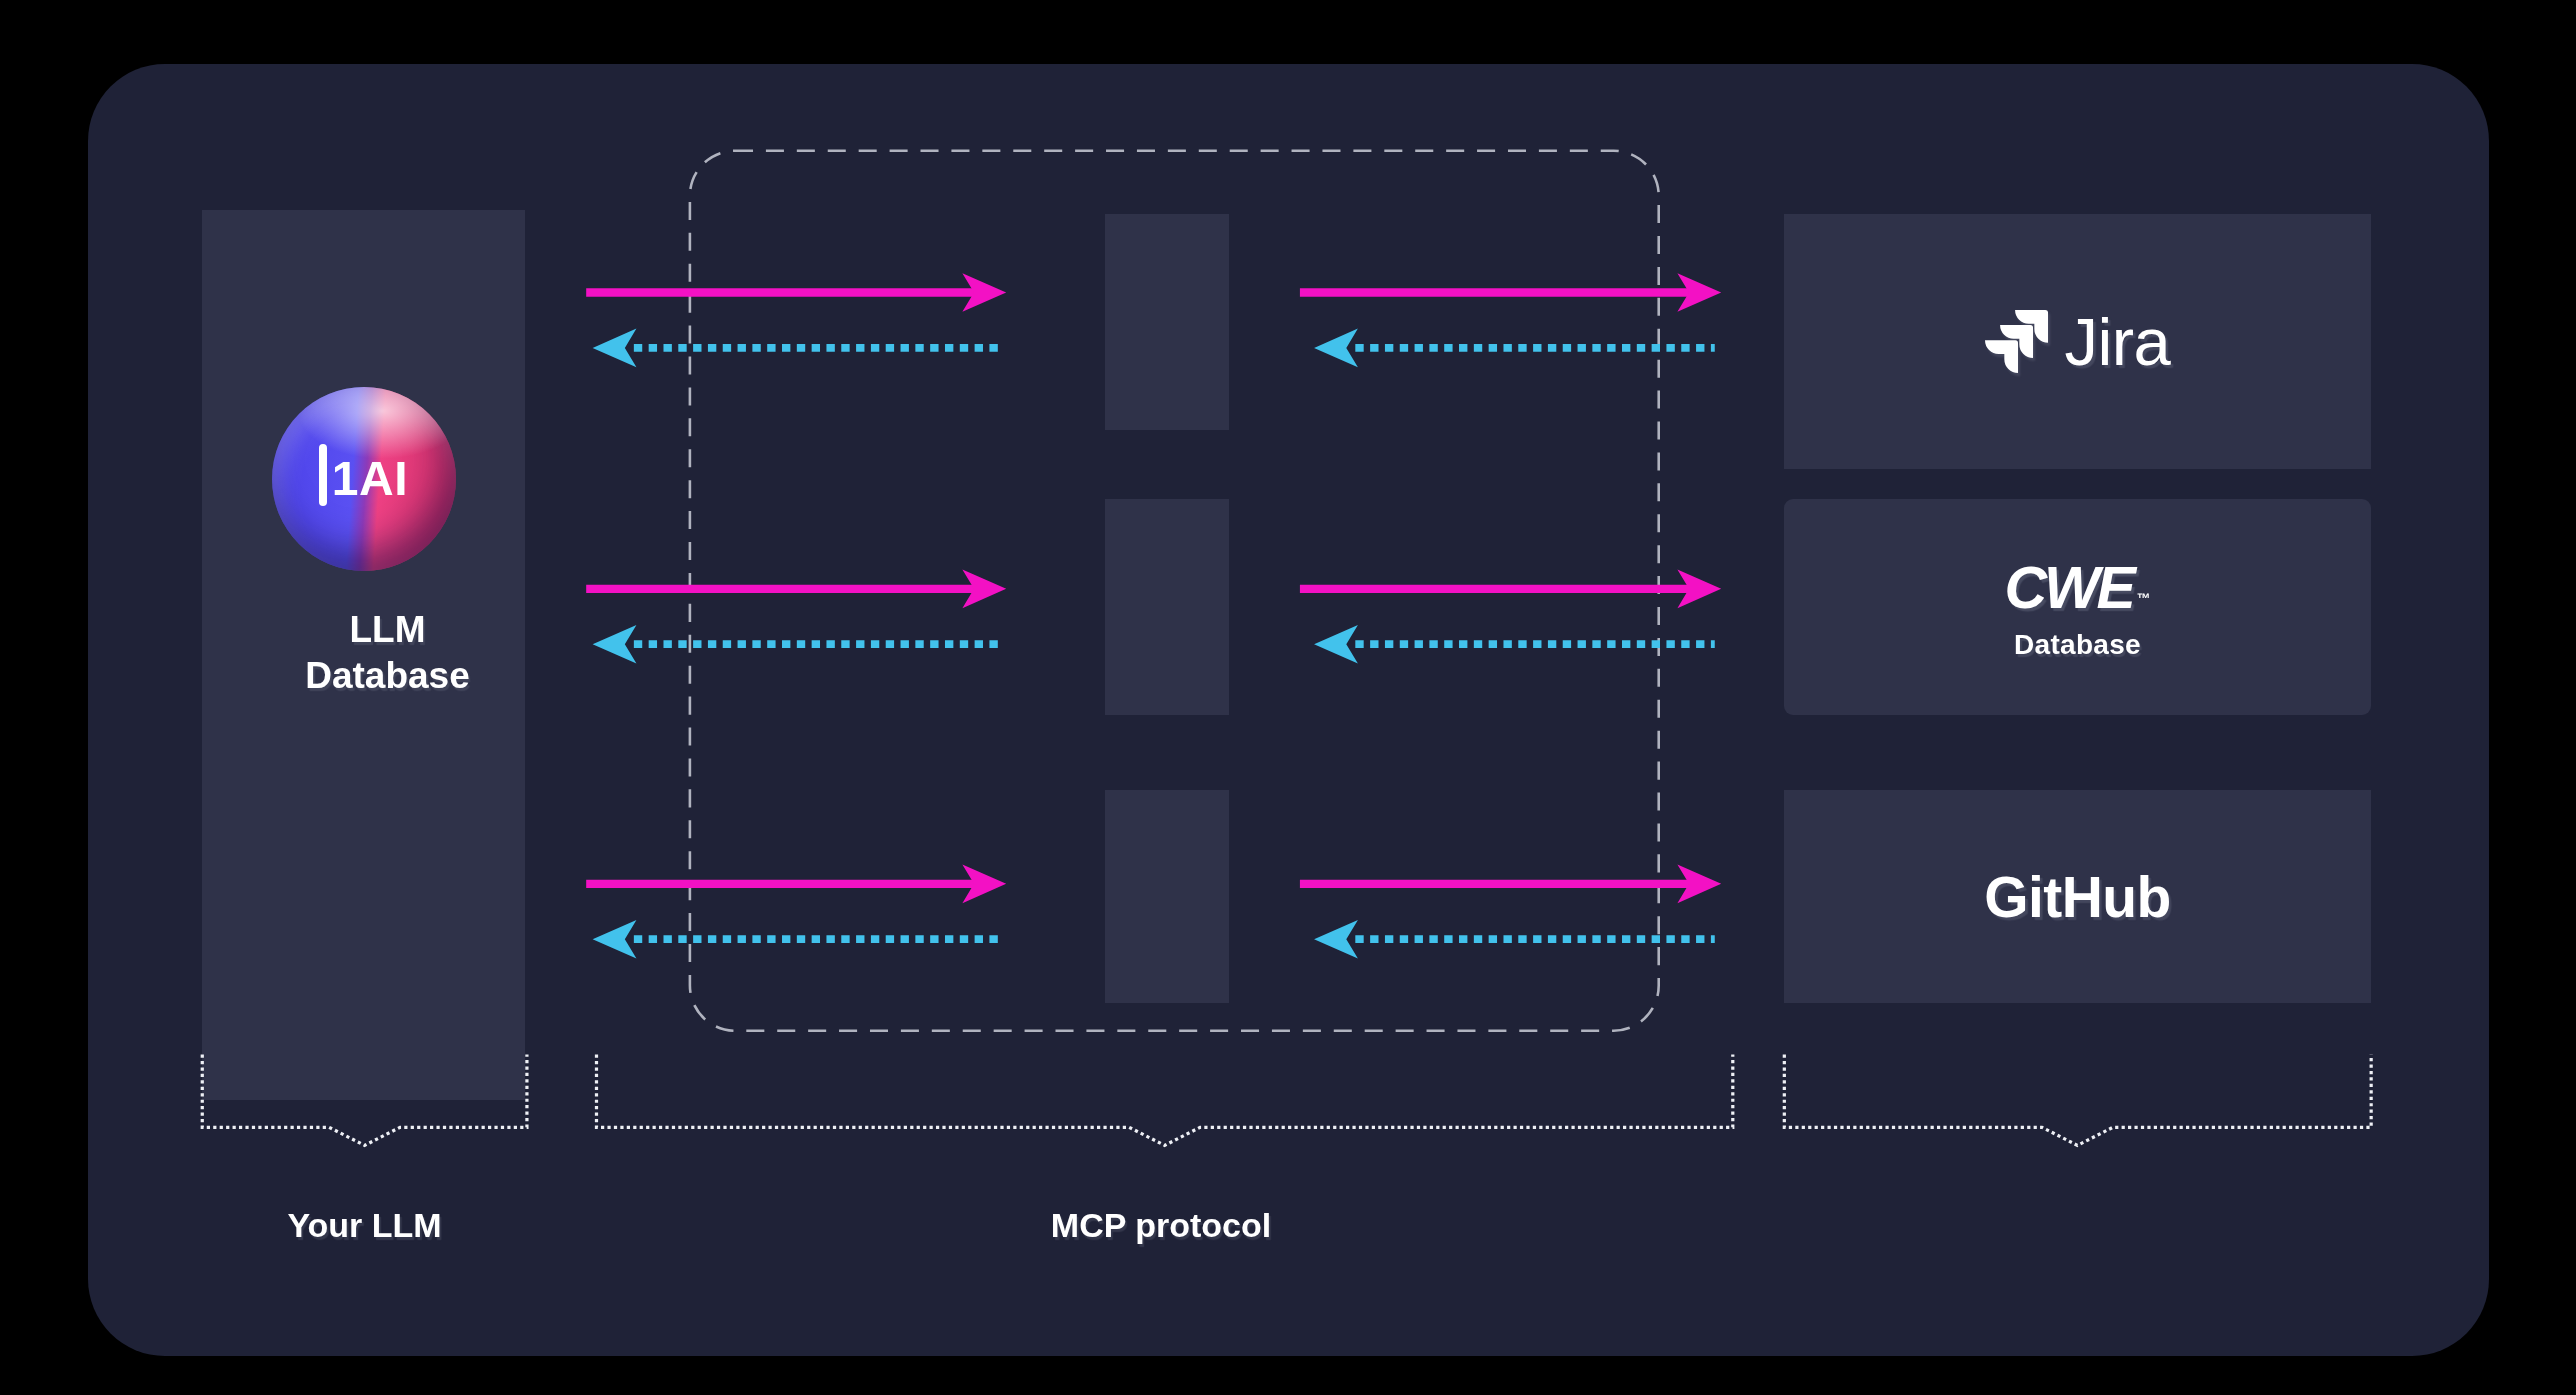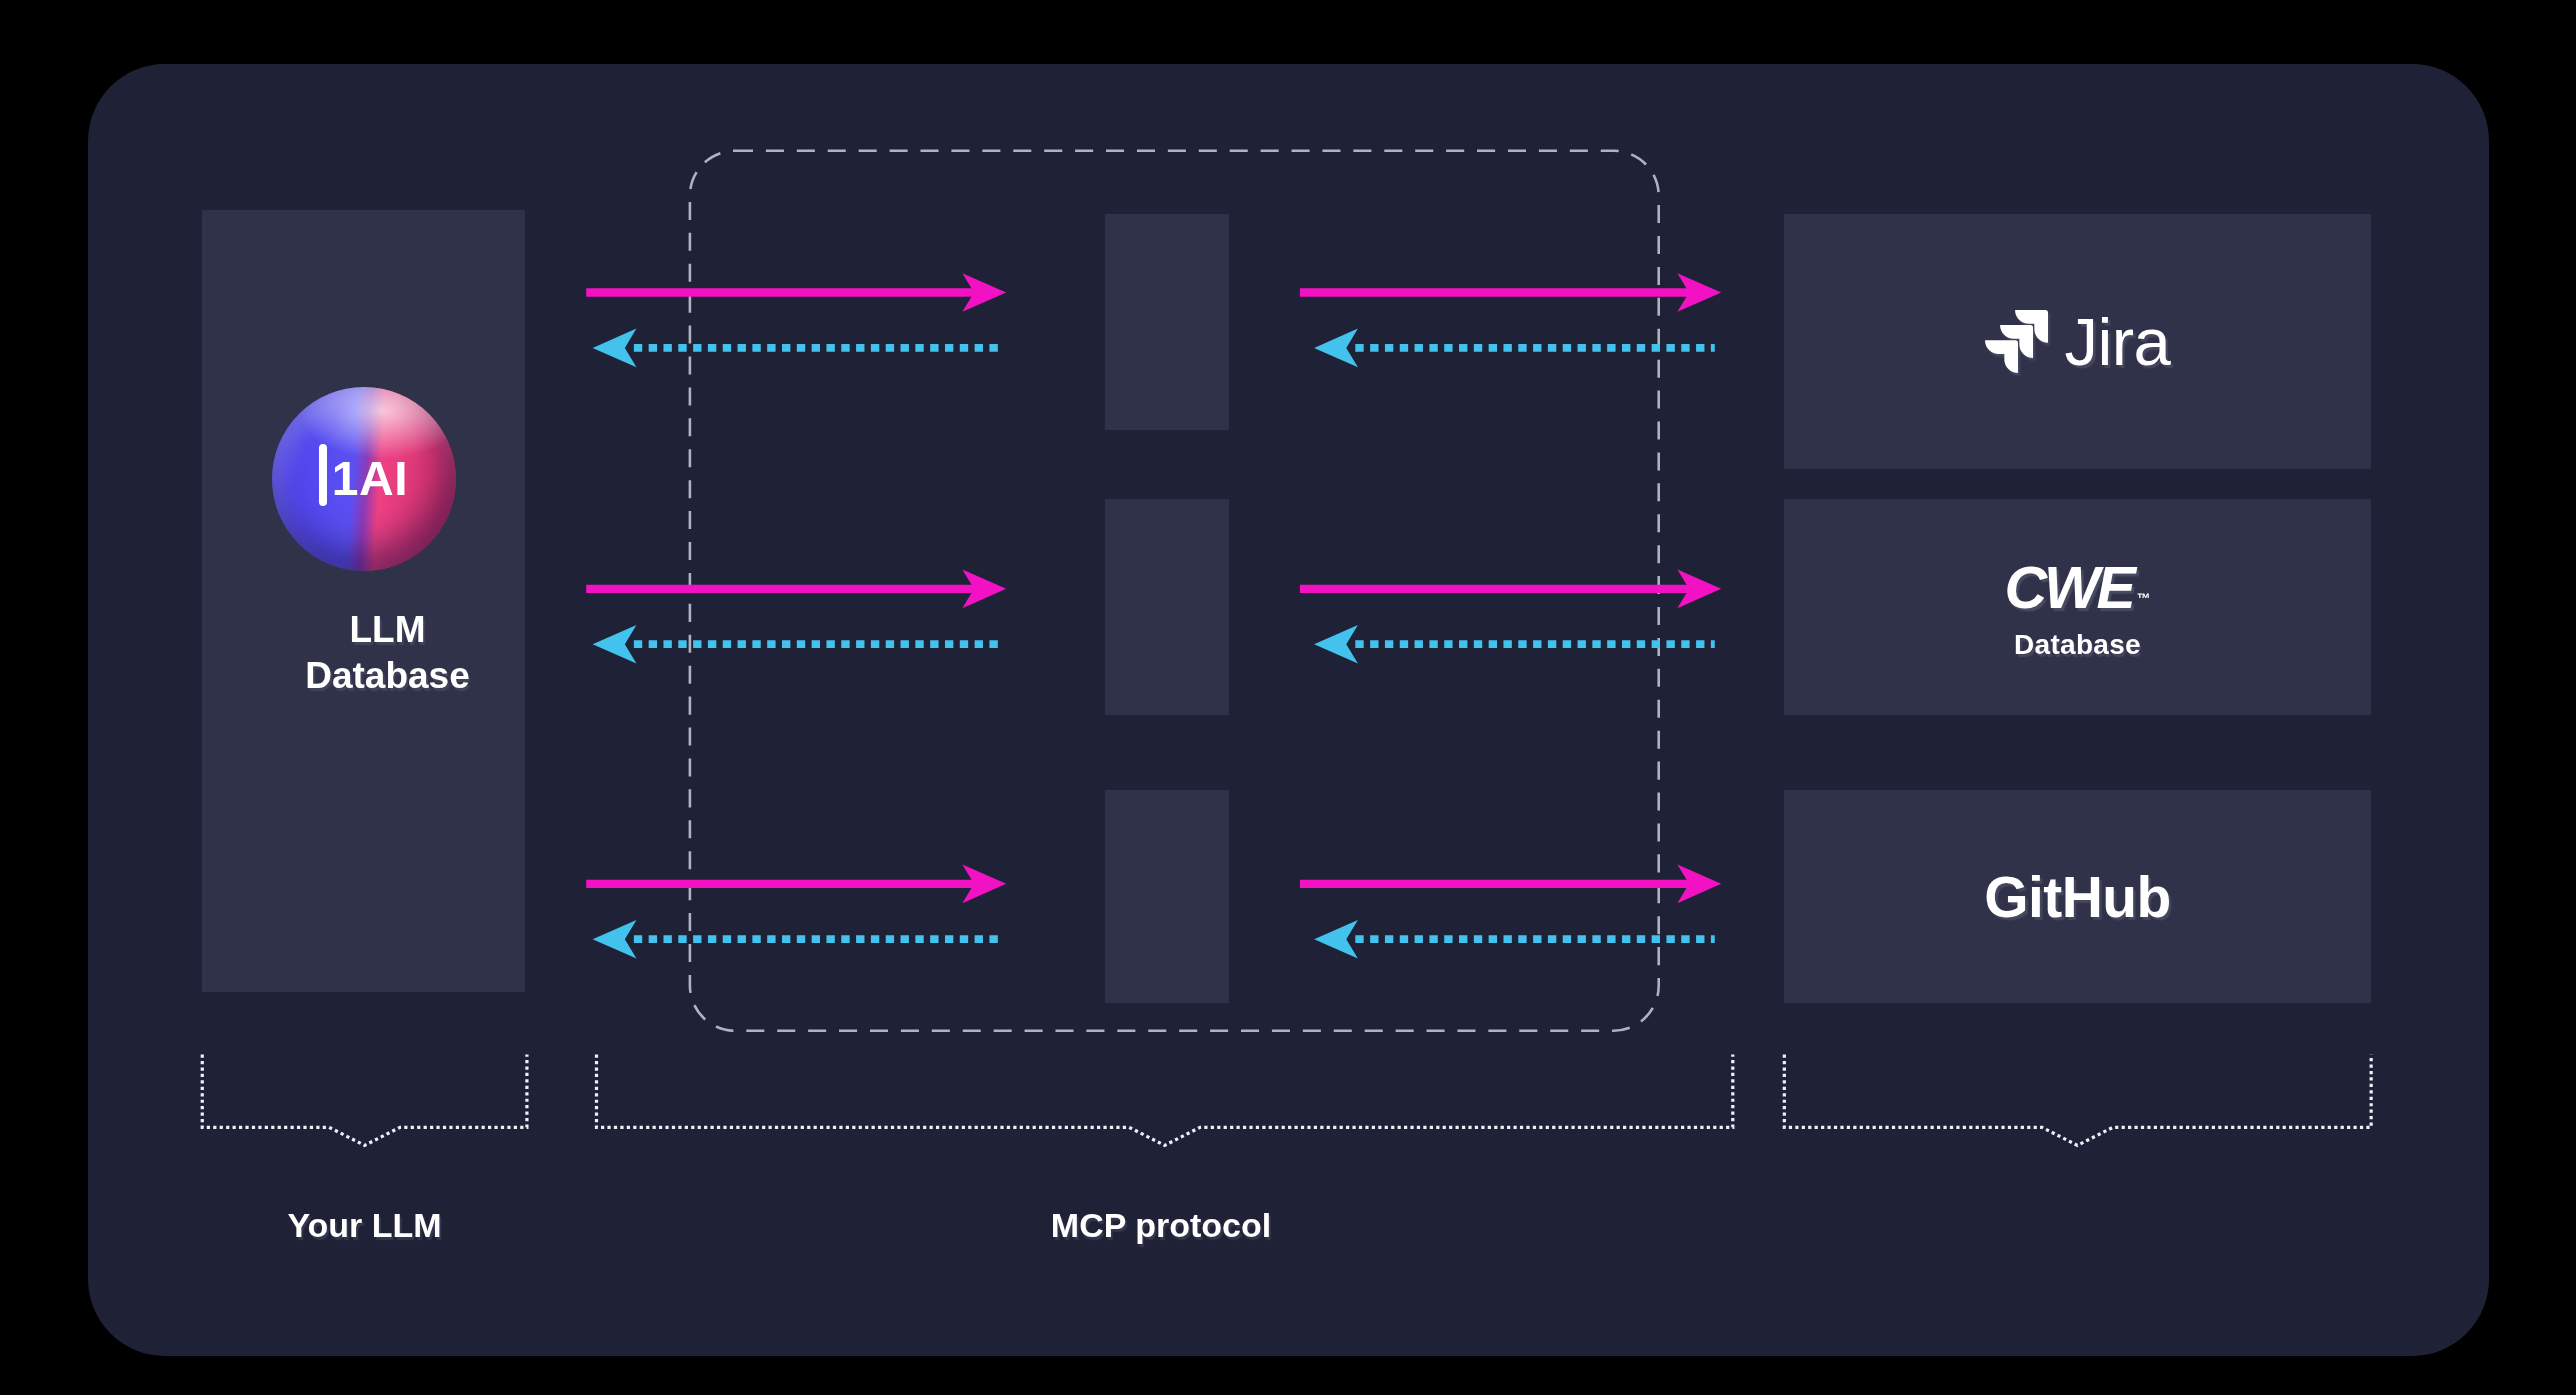--- a/index.html
+++ b/index.html
@@ -12,21 +12,21 @@
     --text:#ffffff;
   }
   *{margin:0;padding:0;box-sizing:border-box;}
   html,body{width:2576px;height:1396px;background:#000;overflow:hidden;
     font-family:"Liberation Sans", sans-serif;}
   .stage{position:relative;width:2576px;height:1396px;background:#000;}
   .panel{position:absolute;left:88px;top:64px;width:2401px;height:1292px;
     background:var(--panel);border-radius:77px;}
   .box{position:absolute;background:var(--box);}
   
-  .llm-box{left:202px;top:210px;width:323px;height:782px;
+  .llm-box{left:202px;top:210px;width:323px;height:890px;
     display:flex;flex-direction:column;align-items:center;}
   .sphere{position:relative;width:184px;height:184px;margin-top:177px;border-radius:50%;
     background:linear-gradient(94deg,#4b41e9 0%,#5a50f2 44%,#8d3ab8 51%,#ee4184 58%,#cf2e68 100%);
     box-shadow:inset -10.3px -19.3px 35px rgba(15,8,60,.5), inset 7.7px 11.6px 22px rgba(255,255,255,.22);
     display:flex;align-items:center;justify-content:center;}
   .sphere::before{content:"";position:absolute;inset:0;border-radius:50%;
     background:radial-gradient(ellipse 46% 26% at 60% 13%,rgba(255,255,255,.7),rgba(255,255,255,0) 100%);}
   .sphere-mark{position:relative;display:flex;align-items:center;gap:4.5px;z-index:2;}
   .sphere-bar{width:8.4px;height:62px;border-radius:4.5px;background:#fff;margin-top:-9px;}
   .sphere-text{color:#fff;font-size:48px;font-weight:800;letter-spacing:0.6px;line-height:1;}
@@ -34,21 +34,21 @@
     line-height:1.25;text-align:center;text-shadow:1.9px 2.6px 1.3px rgba(130,135,155,.22);margin-left:48px;}
   
   .mcp-rect{left:1105px;width:124px;}
   .mcp-rect.r1{top:214px;height:216px;}
   .mcp-rect.r2{top:499px;height:216px;}
   .mcp-rect.r3{top:790px;height:213px;}
   
   .vendor{left:1784px;width:587px;display:flex;align-items:center;justify-content:center;
     color:var(--text);}
   .vendor.v1{top:214px;height:255px;}
-  .vendor.v2{top:499px;height:216px;flex-direction:column;}
+  .vendor.v2{top:499px;height:216px;flex-direction:column;border-radius:9px;}
   .vendor.v3{top:790px;height:213px;text-align:right;}
   .jira-wrap{display:flex;align-items:center;gap:16.7px;}
   .jira-icon{width:63px;height:63px;filter:drop-shadow(2.6px 3.2px 1.3px rgba(130,135,155,.25));}
   .jira-text{font-size:67px;font-weight:500;letter-spacing:-0.6px;
     text-shadow:2.6px 3.2px 1.3px rgba(130,135,155,.25);}
   .cwe-line{display:flex;align-items:flex-start;}
   .cwe-text{font-size:59px;font-weight:800;font-style:italic;letter-spacing:-3.2px;
     text-shadow:2.6px 3.2px 1.3px rgba(130,135,155,.3);}
   .cwe-tm{font-size:14px;font-weight:700;margin-top:36px;margin-left:3.9px;}
   .cwe-sub{font-size:28px;font-weight:700;margin-top:7px;letter-spacing:0.3px;

